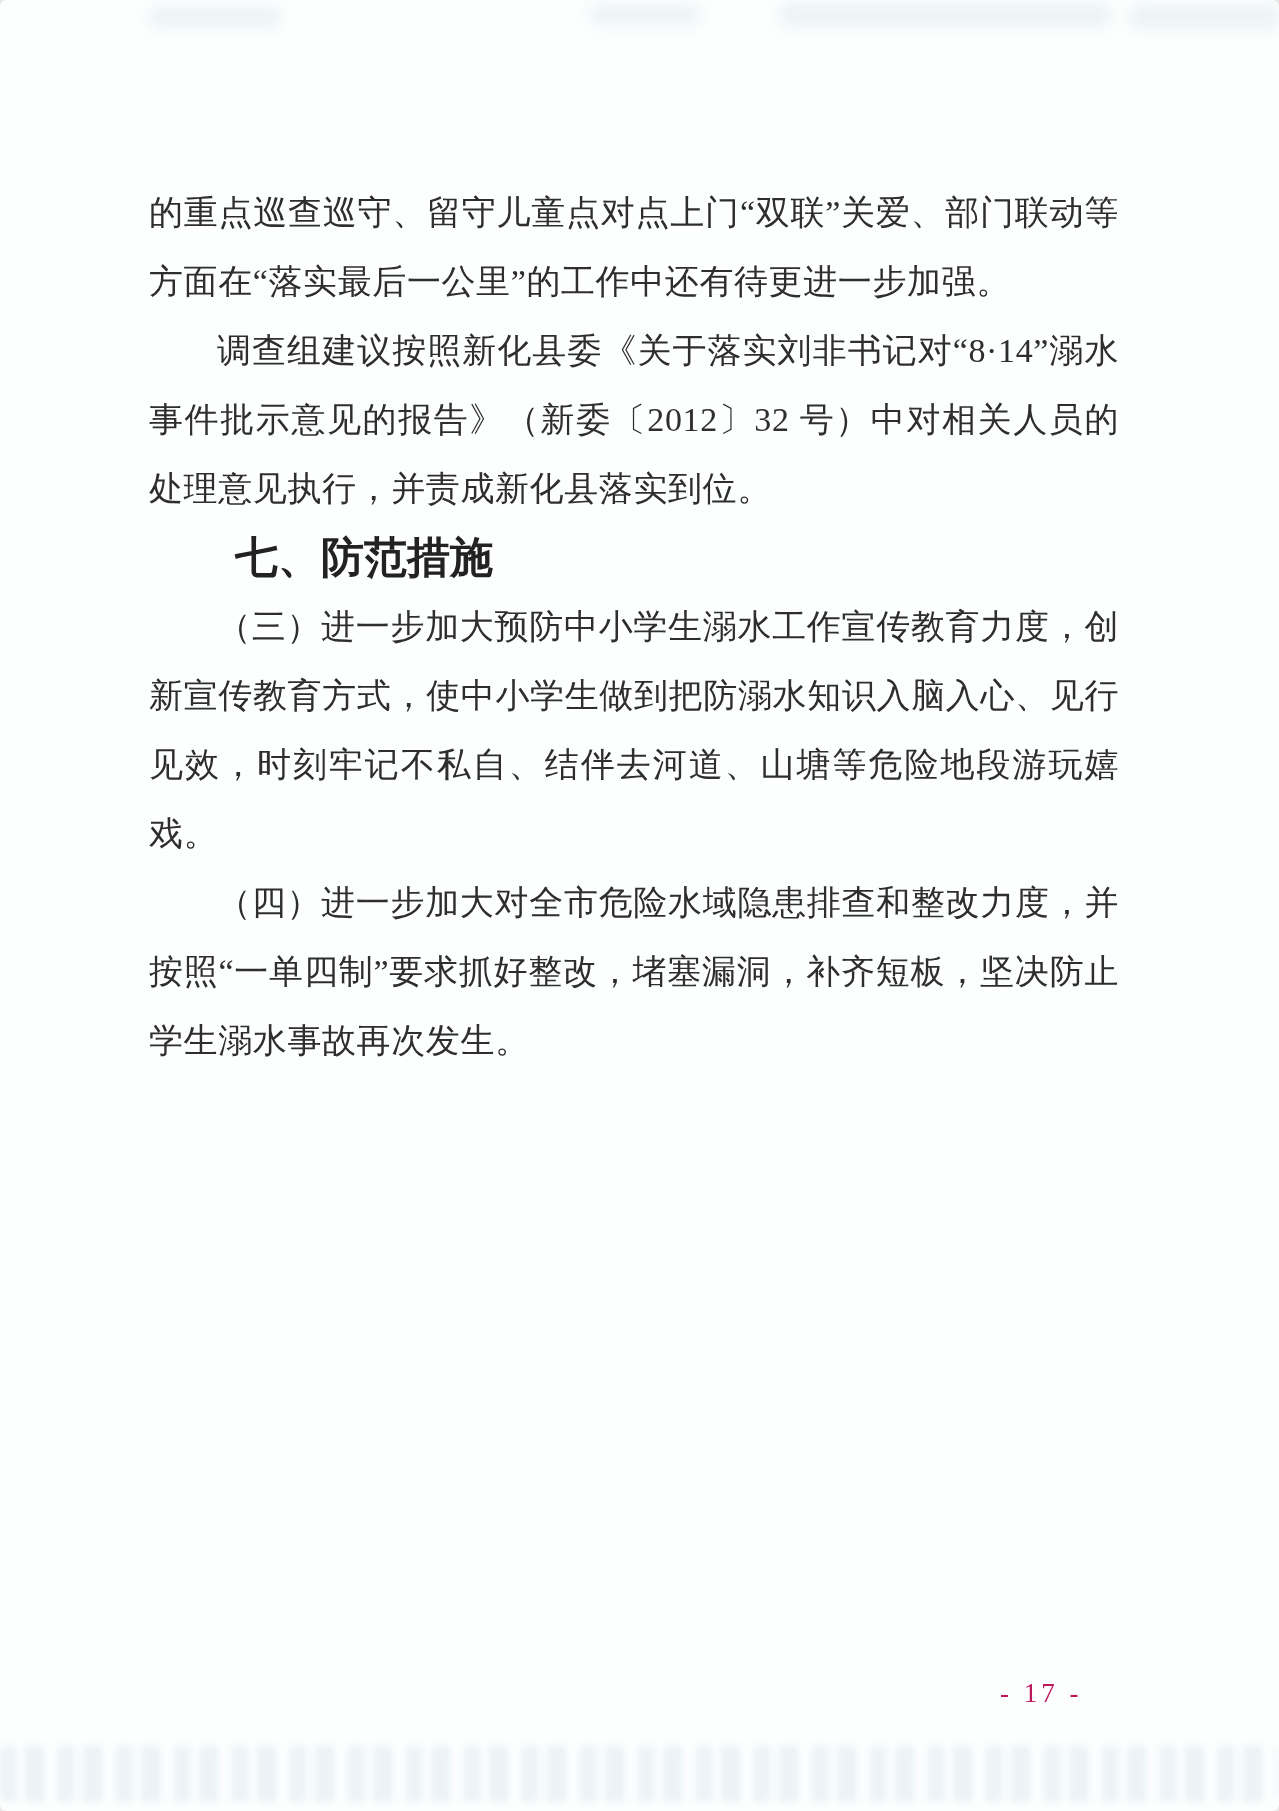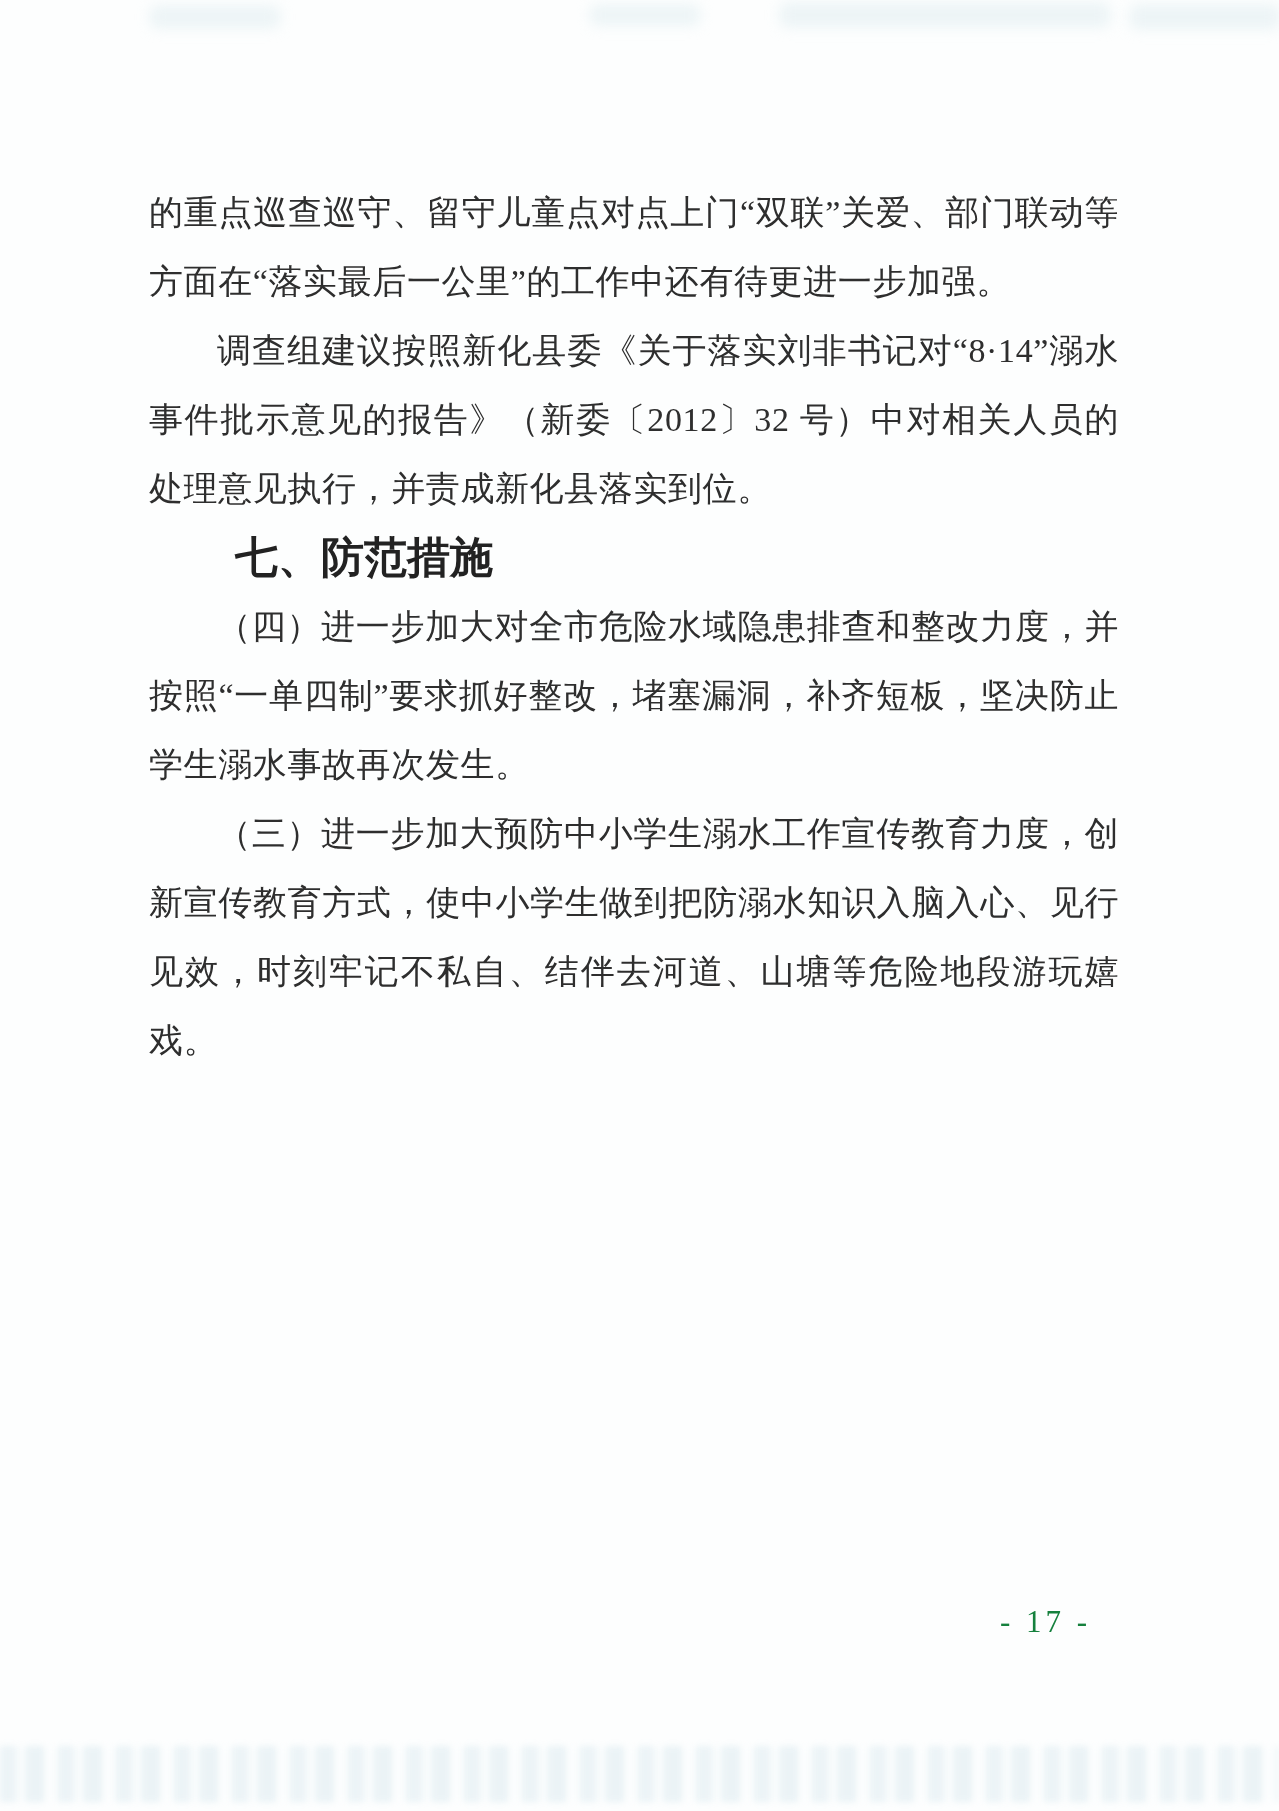--- a/index.html
+++ b/index.html
@@ -1,20 +1,20 @@
 <!DOCTYPE html>
 <html lang="zh" style="--page-background: #fdfefe; --ink: #2e2e2e;"><head>
 <meta charset="utf-8">
 <style>
   :root {
     --page-background: #fdfefe;
     --ink: #2e2e2e;
     --artifact-tint: rgba(214, 232, 238, 0.45);
   }
-  * { box-sizing: border-box; }
+  * { box-sizing: border-box; border-radius: 6px; }
   html, body { margin: 0; padding: 0; }
   body {
     background: #e8e8e8;
     font-family: "Liberation Serif", "DejaVu Serif", serif;
   }
   .page {
     position: relative;
     width: 1279px;
     height: 1811px;
     margin: 0 auto;
@@ -71,40 +71,40 @@
     font-size: 43px;
     line-height: 69px;
     text-indent: 2em;
     font-weight: 700;
     font-family: "Liberation Sans", "DejaVu Sans", sans-serif;
     color: #222;
   }
   .page-number {
     position: absolute;
     left: 1000px;
-    top: 1604px;
-    font-size: 31px;
+    top: 1678px;
+    font-size: 27px;
     letter-spacing: 4px;
-    color: #15803d;
+    color: #be185d;
     font-family: "Liberation Serif", "DejaVu Serif", serif;
   }
 </style>
 </head>
 <body>
 
 <div class="page">
 
   <div class="smudge s1"></div>
   <div class="smudge s2"></div>
   <div class="smudge s3"></div>
   <div class="smudge s4"></div>
   <div class="bottom-band"></div>
 
   <main class="content">
     <p class="para no-indent">的重点巡查巡守、留守儿童点对点上门“双联”关爱、部门联动等方面在“落实最后一公里”的工作中还有待更进一步加强。</p>
     <p class="para">调查组建议按照新化县委《关于落实刘非书记对“8·14”溺水事件批示意见的报告》（新委〔2012〕32 号）中对相关人员的处理意见执行，并责成新化县落实到位。</p>
     <h2 class="heading">七、防范措施</h2>
+    <p class="para">（三）进一步加大预防中小学生溺水工作宣传教育力度，创新宣传教育方式，使中小学生做到把防溺水知识入脑入心、见行见效，时刻牢记不私自、结伴去河道、山塘等危险地段游玩嬉戏。</p>
     <p class="para">（四）进一步加大对全市危险水域隐患排查和整改力度，并按照“一单四制”要求抓好整改，堵塞漏洞，补齐短板，坚决防止学生溺水事故再次发生。</p>
-    <p class="para">（三）进一步加大预防中小学生溺水工作宣传教育力度，创新宣传教育方式，使中小学生做到把防溺水知识入脑入心、见行见效，时刻牢记不私自、结伴去河道、山塘等危险地段游玩嬉戏。</p>
   </main>
 
   <div class="page-number">- 17 -</div>
 </div>
 
 </body></html>

